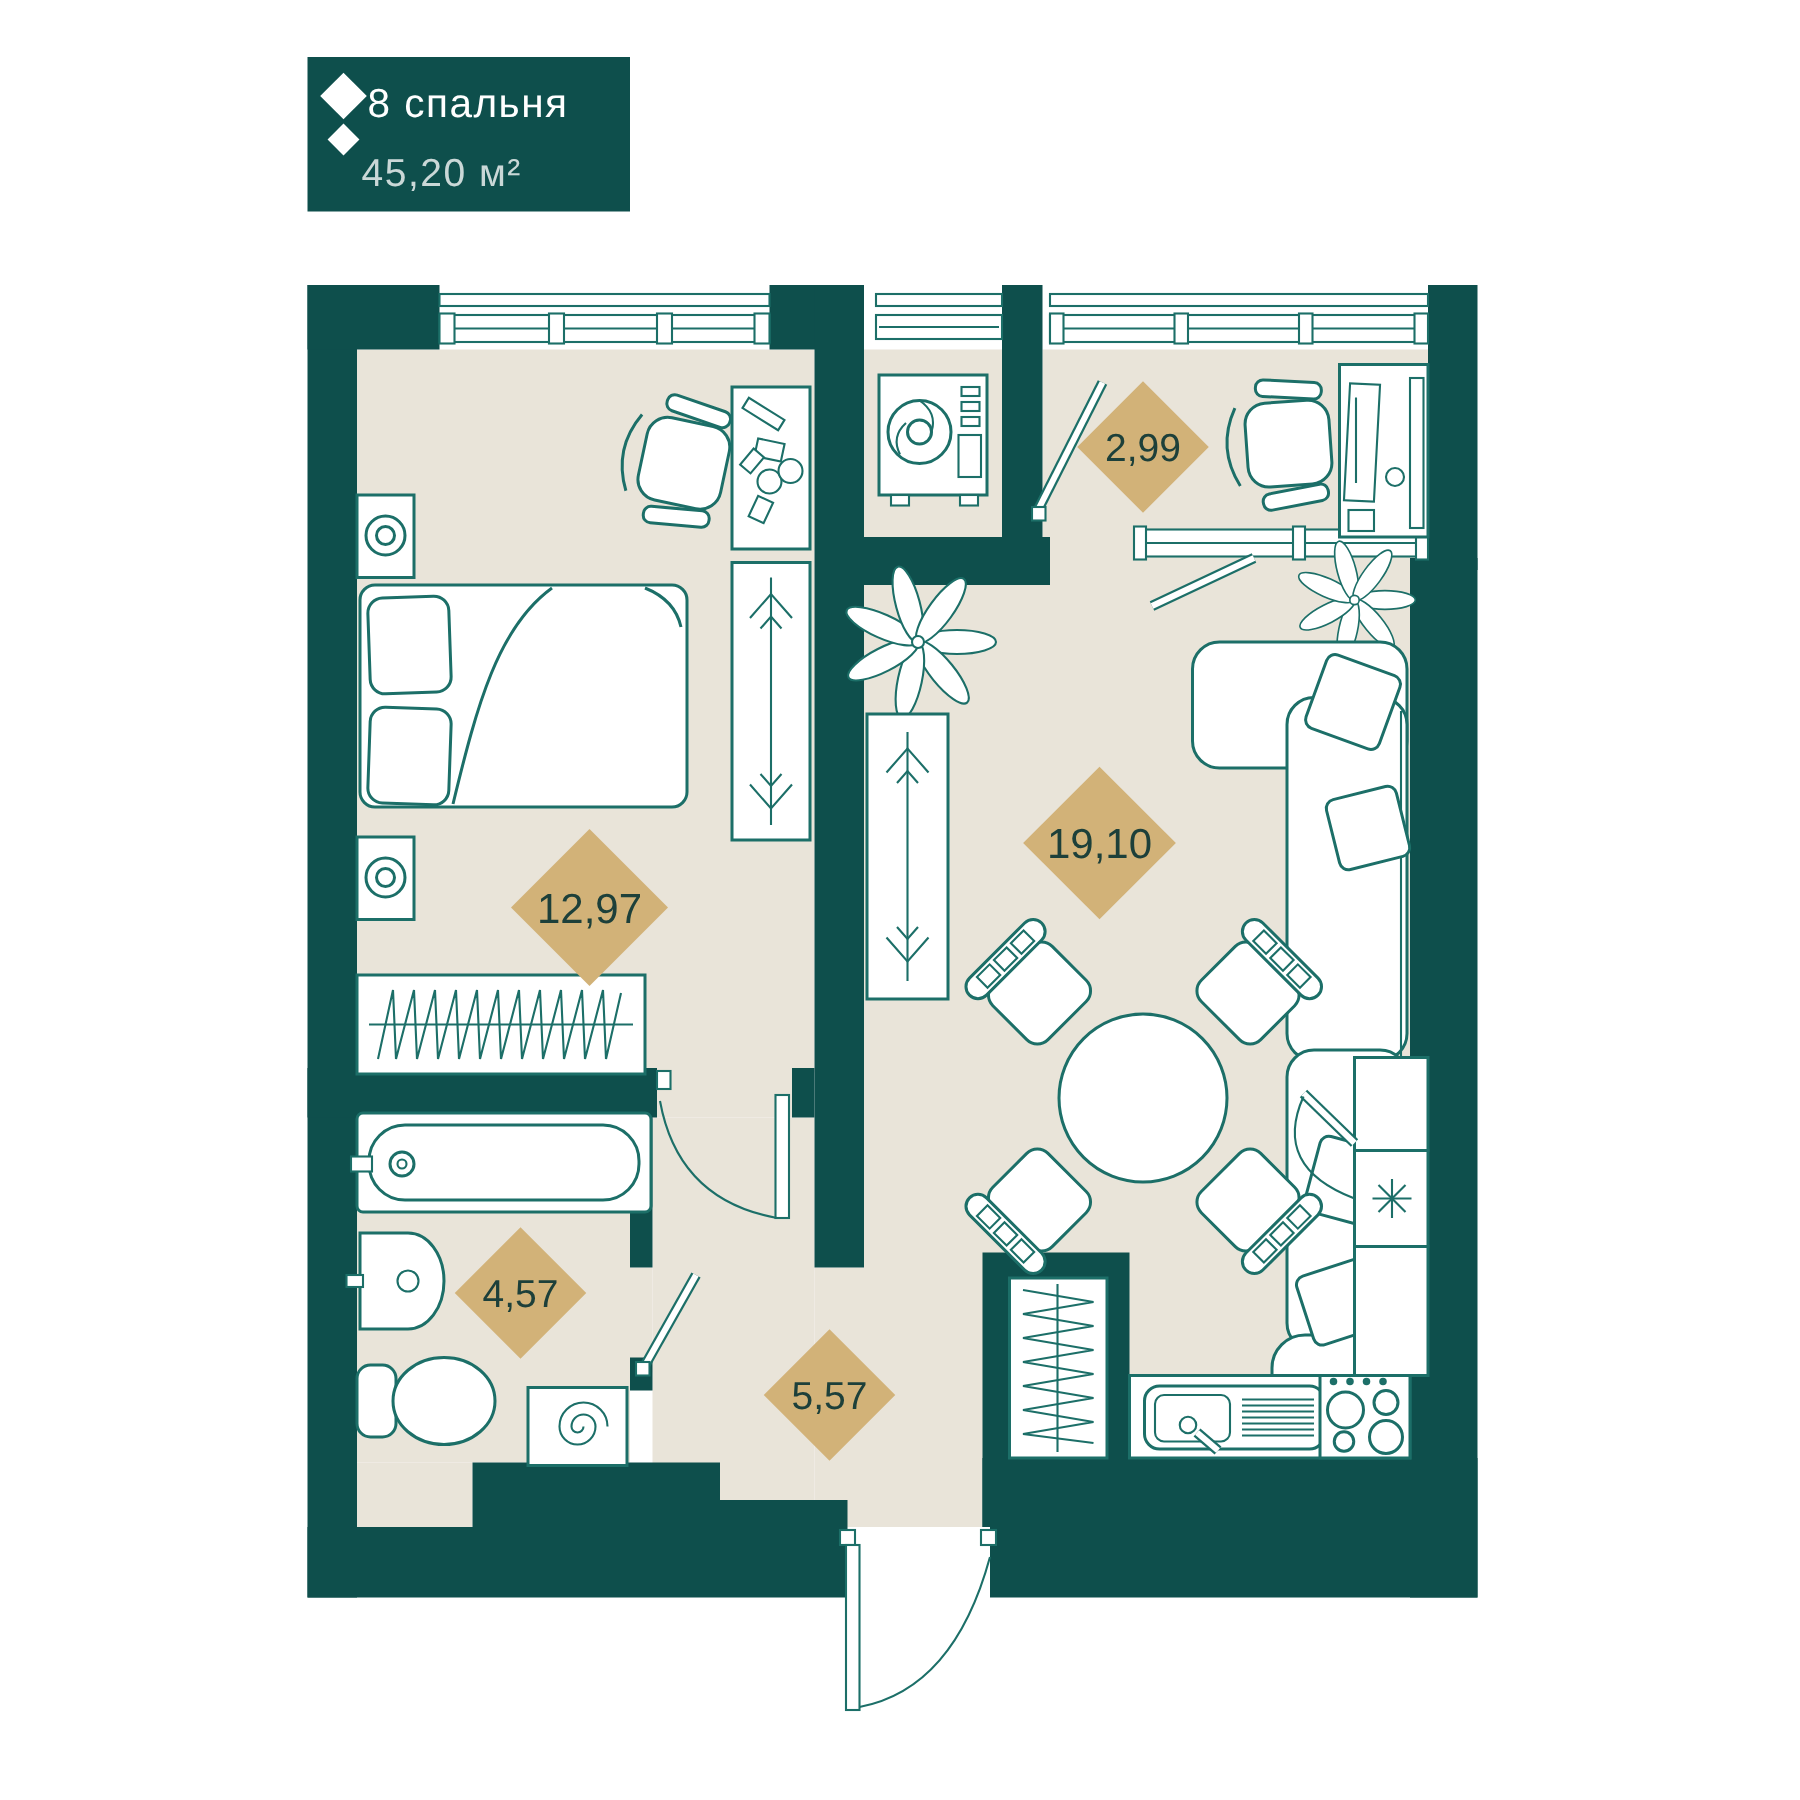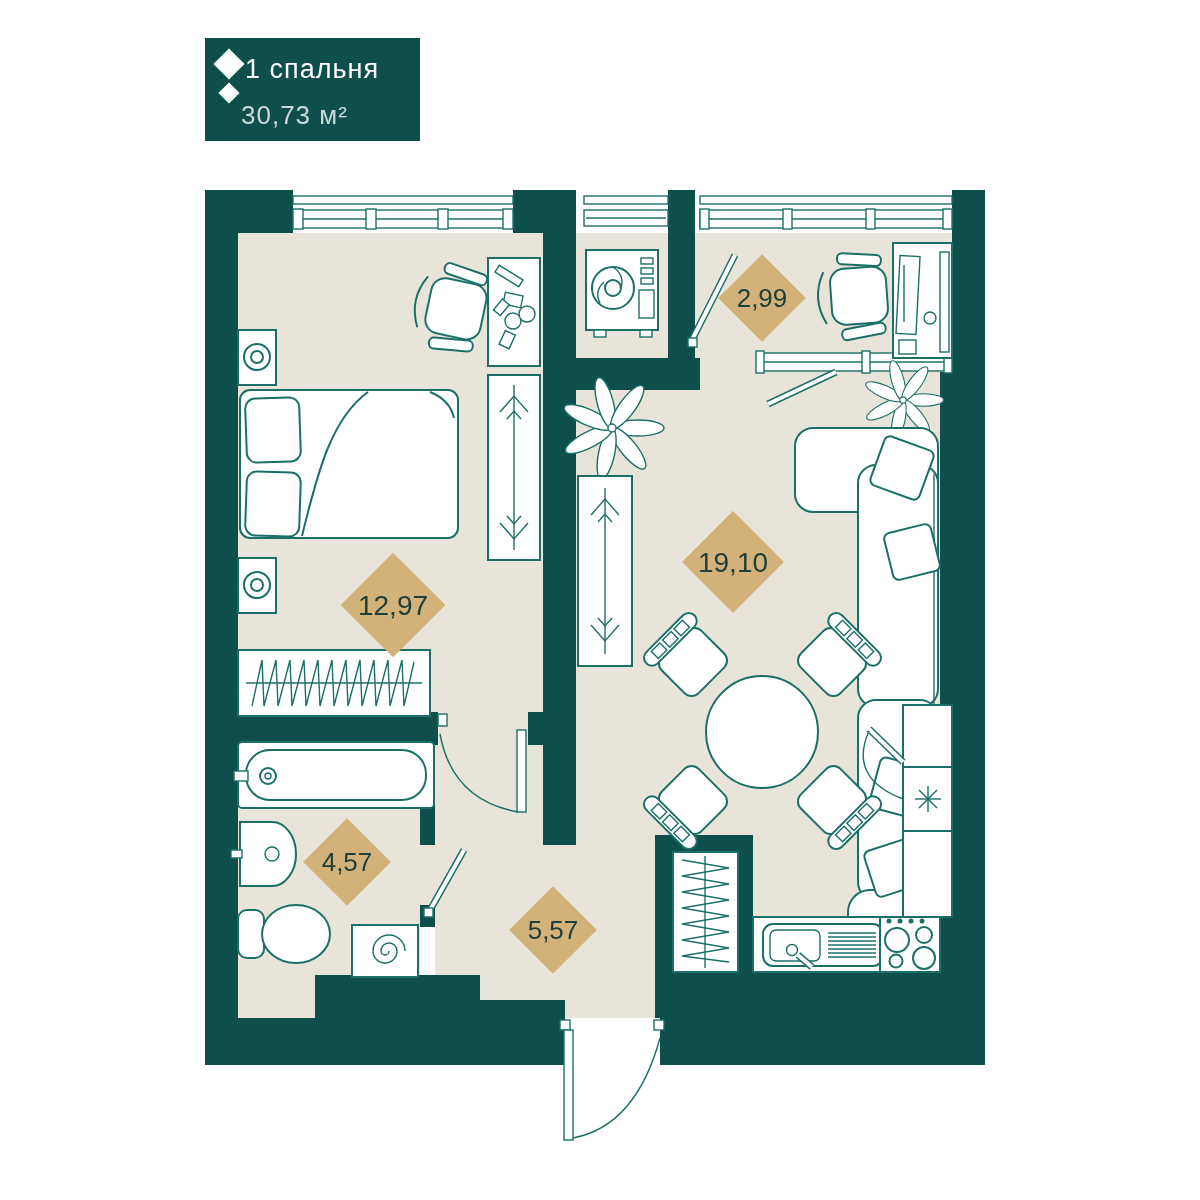--- a/index.html
+++ b/index.html
@@ -35,22 +35,22 @@
 
   <div class="badge">
     <svg class="badge-ico" width="36" height="70" viewBox="0 0 36 70">
       <g transform="translate(18,22) rotate(45)">
           <rect x="-11" y="-11" width="22" height="22" fill="#ffffff"></rect>
         </g>
       <g transform="translate(18,51) rotate(45)">
           <rect x="-7.5" y="-7.5" width="15" height="15" fill="#ffffff"></rect>
         </g>
     </svg>
-    <div class="badge-title">1 спальня</div>
-    <div class="badge-area">30,73 м²</div>
+    <div class="badge-title">8 спальня</div>
+    <div class="badge-area">45,20 м²</div>
   </div>
 
   <svg class="plan" viewBox="0 0 1200 1200">
 
     <g>
       <rect class="floor" x="238" y="233" width="305" height="482"></rect>
       <rect class="floor" x="576" y="233" width="92" height="125"></rect>
       <rect class="floor" x="695" y="233" width="257" height="139"></rect>
       <rect class="floor" x="576" y="372" width="364" height="600"></rect>
       <rect class="floor" x="238" y="745" width="182" height="230"></rect>

